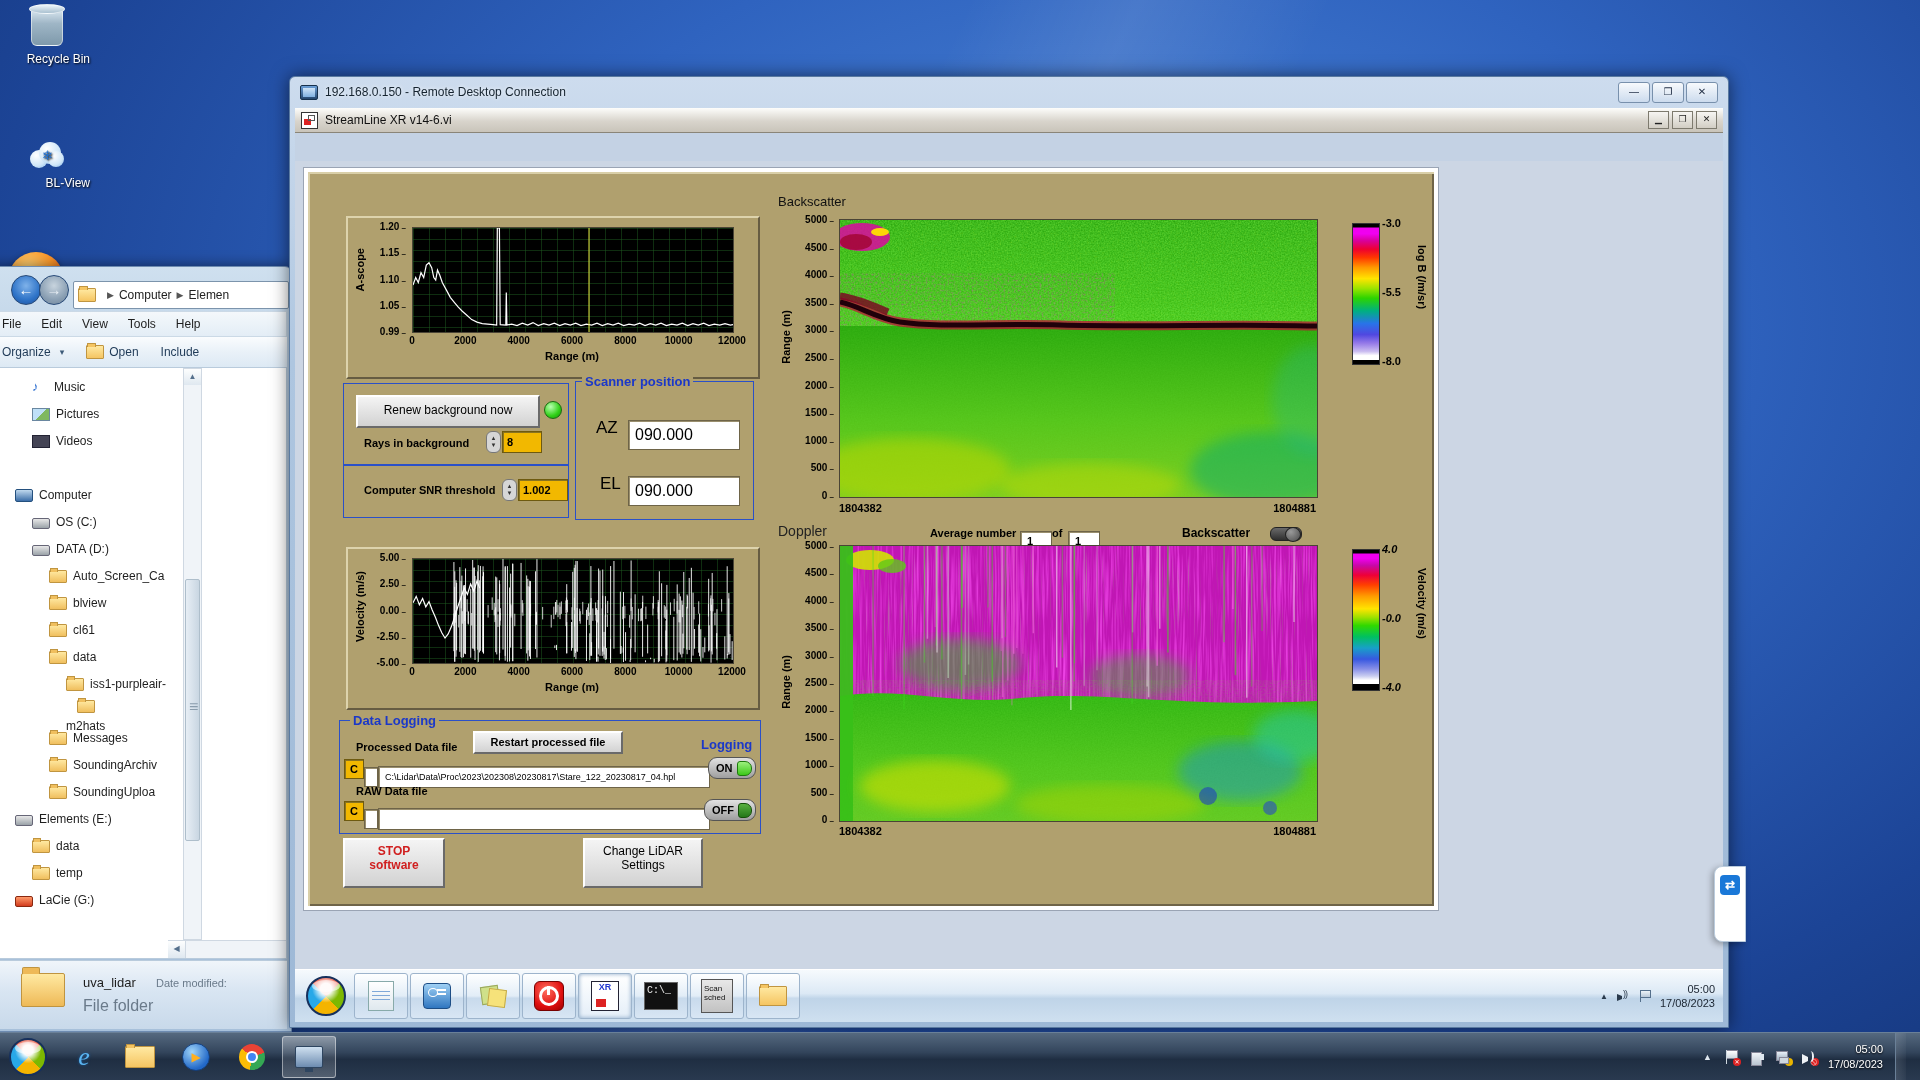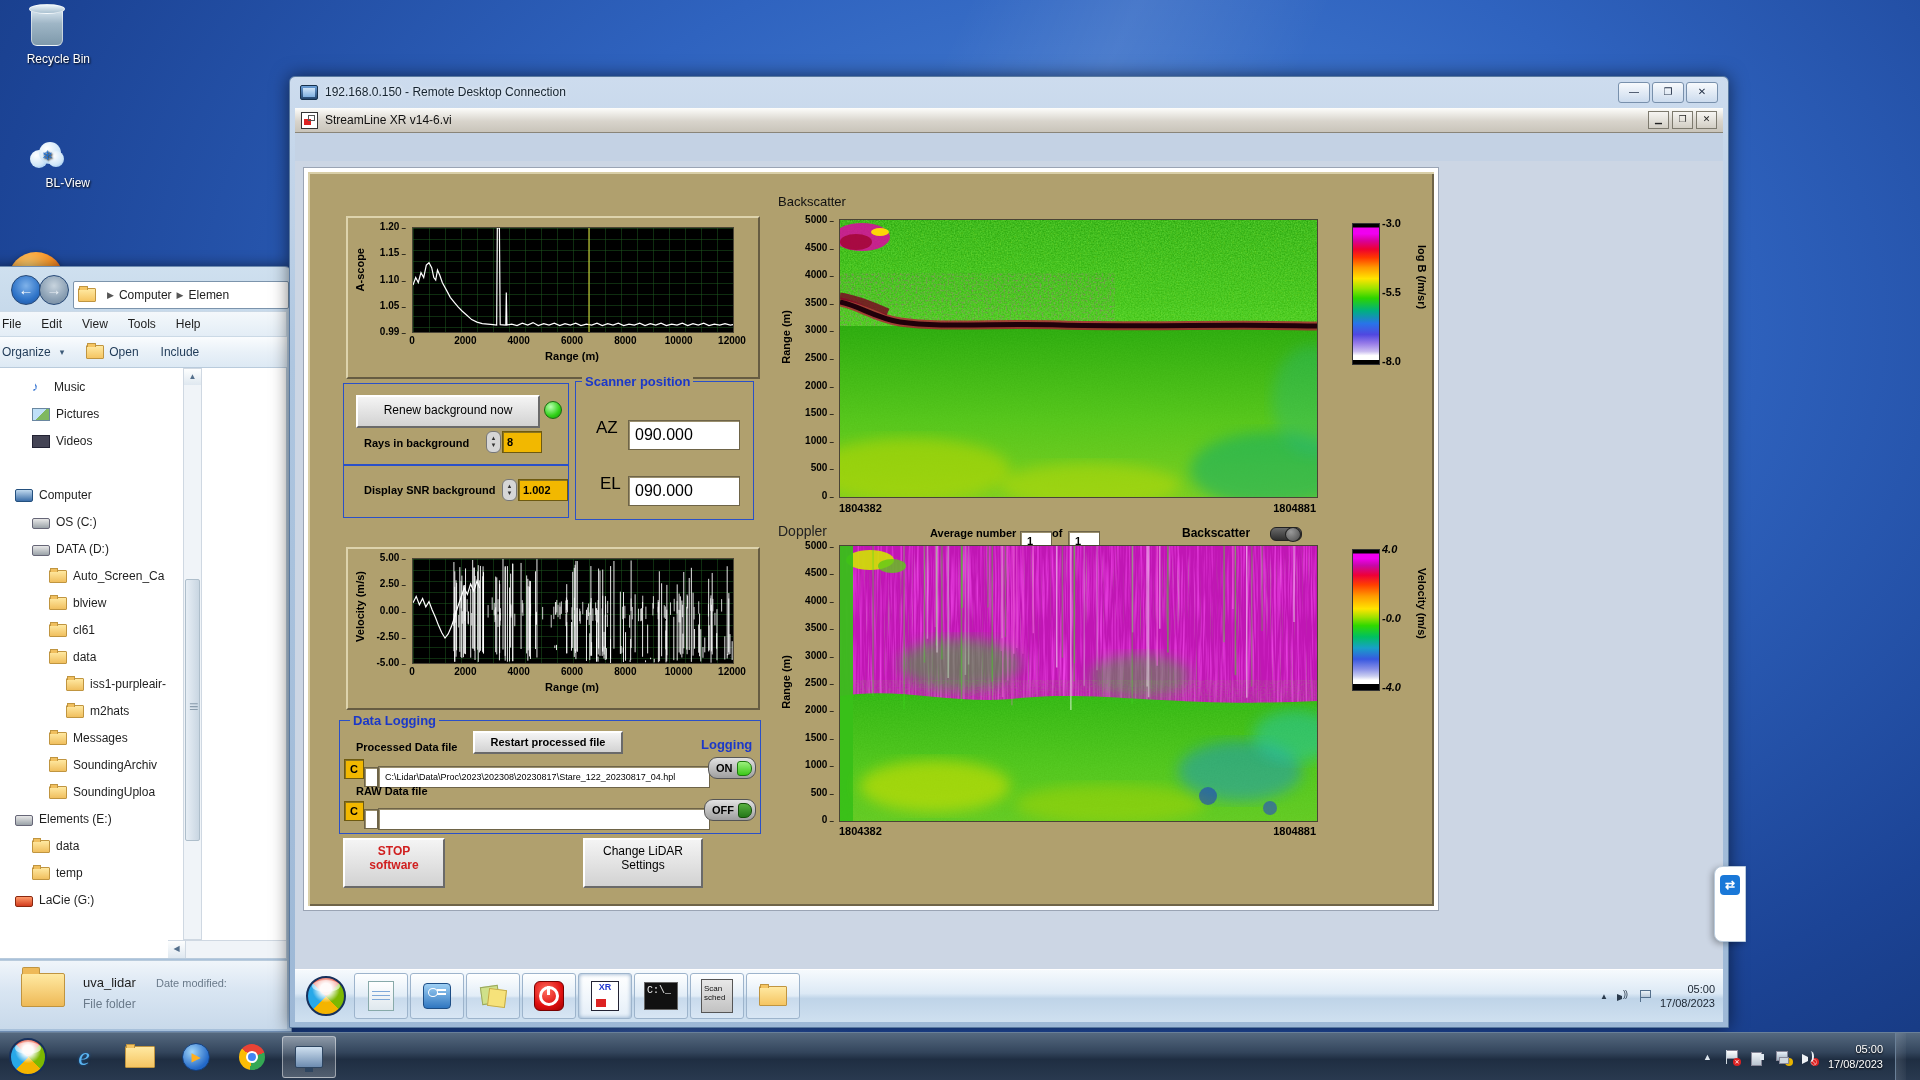--- a/index.html
+++ b/index.html
@@ -68,21 +68,21 @@
   #col-head{font-size:11px;color:#3c5a78;padding:4px 0 3px 8px;border-bottom:1px solid #e4ecf4;}
   .file-item{margin:4px 4px;padding:2px 6px;display:flex;align-items:center;gap:6px;font-size:12px;color:#1e1e1e;
     background:linear-gradient(#dcebfc,#c2dcf8);border:1px solid #9fc6ec;border-radius:2px;width:58px;}
   #exp-details{left:4px;bottom:2px;right:4px;height:68px;background:linear-gradient(#f0f5fa,#d8e5f2 45%,#c8d9ea);
     border-top:1px solid #b9cbdc;}
   .bigfolder{position:absolute;left:30px;top:12px;width:42px;height:32px;background:linear-gradient(#ffe9a2,#eeb957);
     border:1px solid #bf9440;border-radius:2px;}
   .bigfolder:before{content:"";position:absolute;top:-7px;left:0;width:16px;height:6px;background:#eeb957;border:1px solid #bf9440;border-bottom:none;border-radius:2px 2px 0 0;}
   #exp-details .dname{position:absolute;left:92px;top:14px;font-size:13px;color:#1e1e1e;}
   #exp-details .dmeta{position:absolute;left:165px;top:16px;font-size:11px;color:#6a7a8a;}
-  #exp-details .dtype{position:absolute;left:92px;top:36px;font-size:12px;color:#6a7a8a;}
+  #exp-details .dtype{position:absolute;left:92px;top:36px;font-size:16px;color:#6a7a8a;}
   
   #rdp{left:289px;top:76px;width:1438px;height:950px;border-radius:6px 6px 0 0;
     background:linear-gradient(#cddcee,#aec6e0 30%,#9db8d6);
     border:1px solid #5a7aa0;box-shadow:0 0 18px rgba(0,0,0,.55);}
   #rdp-title{height:30px;display:flex;align-items:center;padding:0 10px;font-size:12px;color:#15232f;
     text-shadow:0 0 4px #fff;}
   .rdp-ico{width:16px;height:13px;background:linear-gradient(#6ca0d8,#24466e);border:1px solid #16304c;border-radius:2px;margin-right:7px;position:relative;}
   .rdp-ico:before{content:"";position:absolute;inset:2px;background:linear-gradient(#cfe4f8,#7fb0e0);}
   #rdp-btns{margin-left:auto;display:flex;gap:2px;}
   .rbtn{width:30px;height:19px;border:1px solid #7890ac;border-radius:3px;font-size:10px;line-height:17px;text-align:center;color:#243248;
@@ -298,21 +298,21 @@
             <span>cl61</span>
           </div>
           <div class="titem-row" style="top: 278px; left: 57px;">
             <span class="ticon i-folder"></span>
             <span>data</span>
           </div>
           <div class="titem-row" style="top: 305px; left: 74px;">
             <span class="ticon i-folder"></span>
             <span>iss1-purpleair-</span>
           </div>
-          <div class="titem-row" style="top: 332px; left: 74px;">
+          <div class="titem-row" style="top: 332px; left: 74px; flex-direction: column;">
             <span class="ticon i-folder"></span>
             <span>m2hats</span>
           </div>
           <div class="titem-row" style="top: 359px; left: 57px;">
             <span class="ticon i-folder"></span>
             <span>Messages</span>
           </div>
           <div class="titem-row" style="top: 386px; left: 57px;">
             <span class="ticon i-folder"></span>
             <span>SoundingArchiv</span>
@@ -461,21 +461,21 @@
             <div class="led abs" style="left:200px;top:17px;width:16px;height:16px;"></div>
             <div class="lvlab abs" style="left:20px;top:53px;">Rays in background</div>
             <div class="spin abs" style="left:142px;top:47px;height:20px;">
                   <span>▲</span>
                   <span>▼</span>
                 </div>
             <div class="amber abs" style="left:158px;top:47px;width:34px;height:20px;">8</div>
           </div>
 
           <div class="bluebox abs" style="left:35px;top:292px;width:224px;height:52px;">
-            <div class="lvlab abs" style="left:20px;top:19px;">Display SNR background</div>
+            <div class="lvlab abs" style="left:20px;top:19px;">Computer SNR threshold</div>
             <div class="spin abs" style="left:158px;top:14px;height:20px;">
                   <span>▲</span>
                   <span>▼</span>
                 </div>
             <div class="amber abs" style="left:174px;top:14px;width:44px;height:20px;">1.002</div>
           </div>
 
           <div class="bluebox abs" style="left:267px;top:209px;width:177px;height:137px;">
             <div class="blab abs" style="left:6px;top:-8px;">Scanner position</div>
             <div class="abs" style="left:20px;top:36px;font-size:17px;color:#000;">AZ</div>

